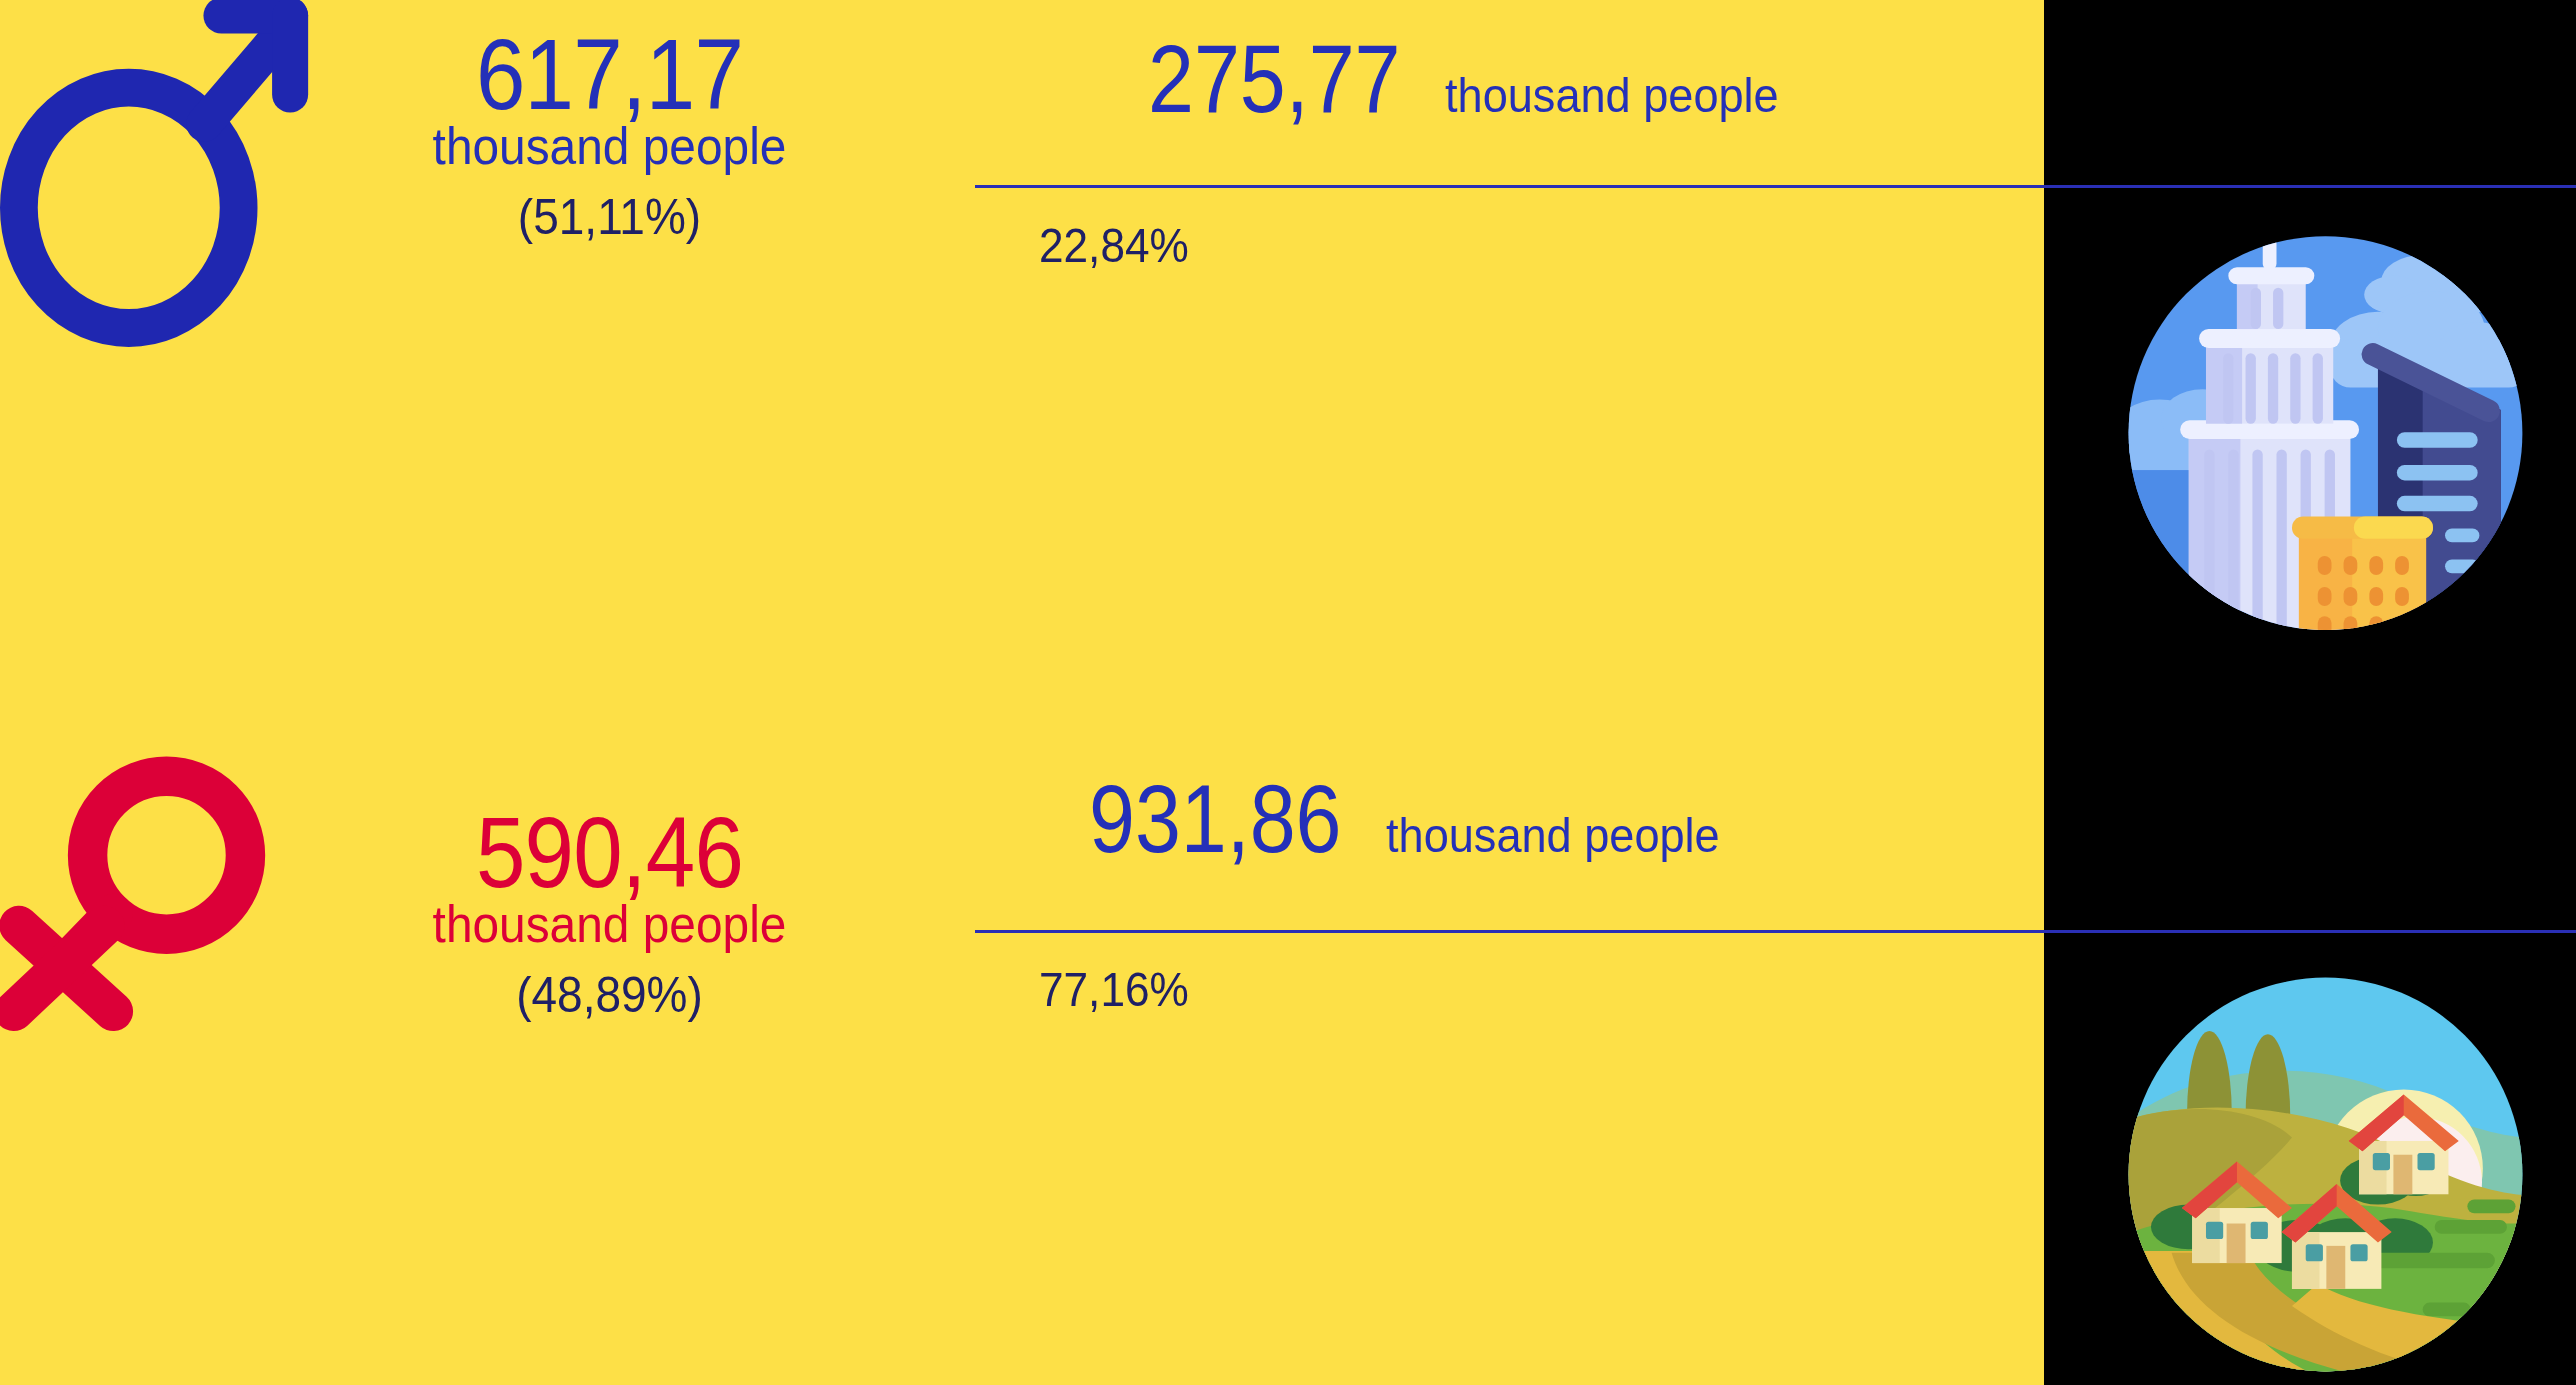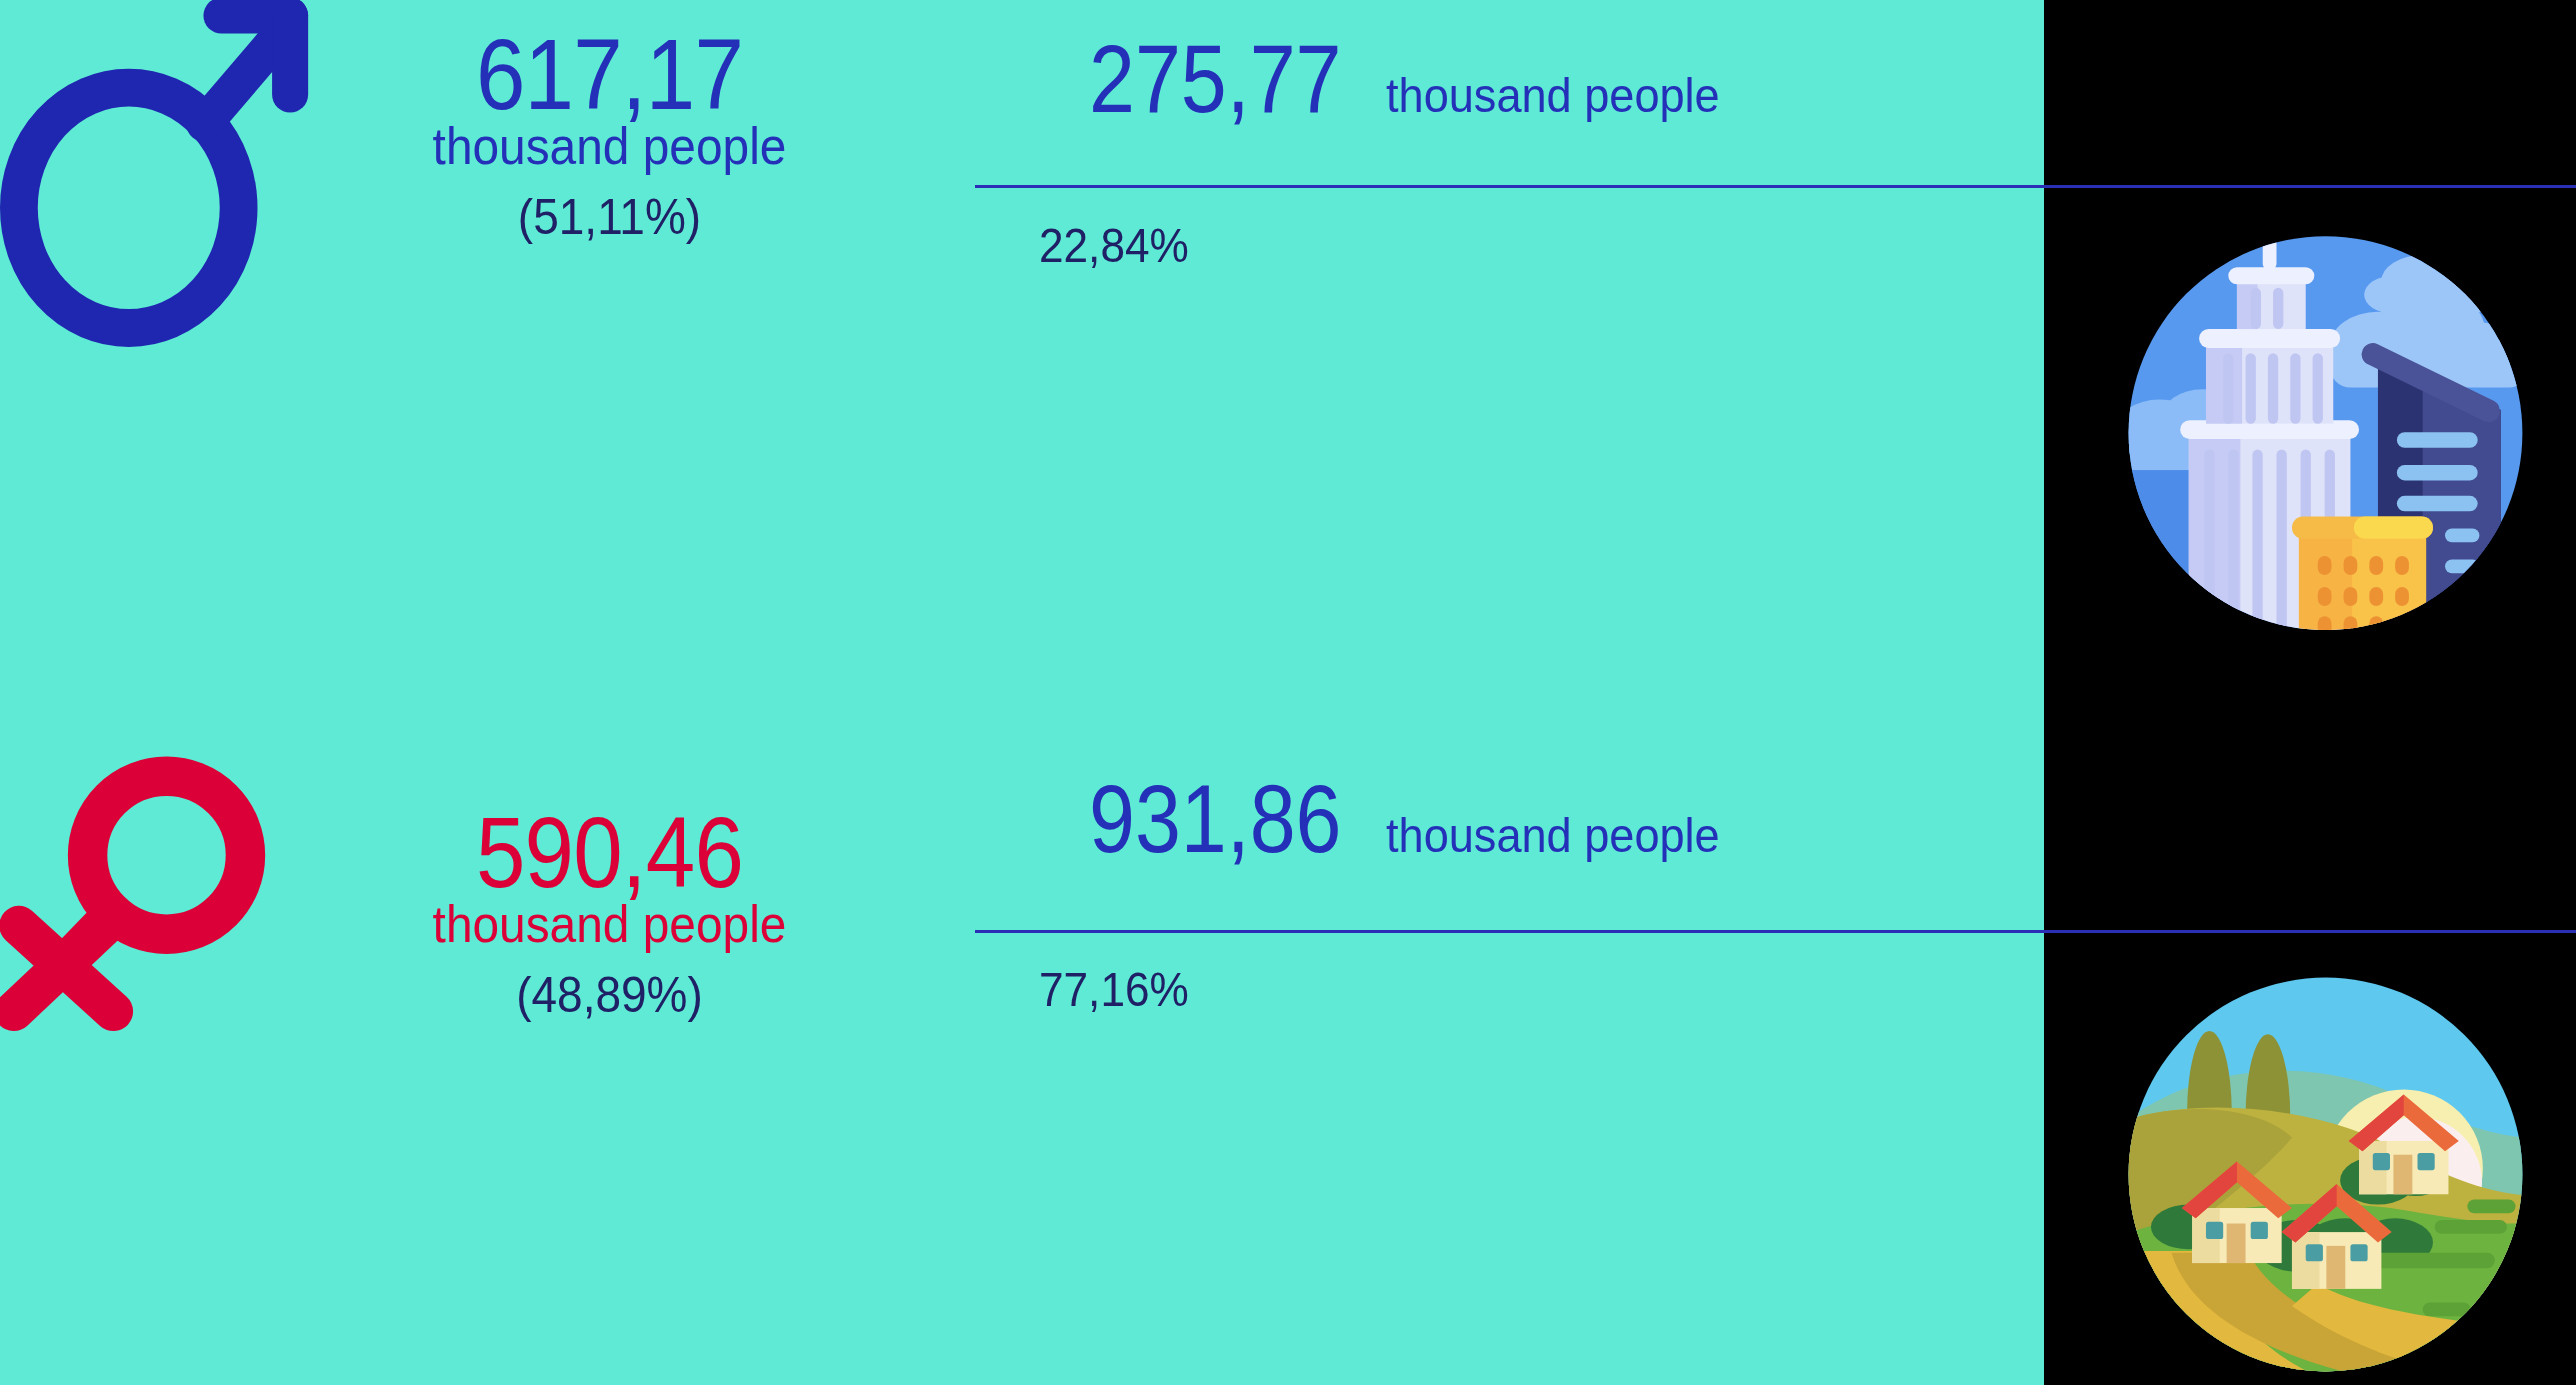--- a/index.html
+++ b/index.html
@@ -2,21 +2,21 @@
 <html style="font-size:13.7px"><head>
 <meta charset="utf-8">
 <style>
   * { margin:0; padding:0; box-sizing:border-box; }
   html, body {
     width:2576px; height:1385px;
     background:#000;
     overflow:hidden;
     font-family:"Liberation Sans", sans-serif;
   }
-  #stage { position:relative; width:2044px; height:1385px; background:#5eead4; }
+  #stage { position:relative; width:2044px; height:1385px; background:#fde047; }
 
   
   .sym { position:absolute; }
   .sym svg { display:block; }
 
   
   .left-block { position:absolute; text-align:center; line-height:1; }
   .big-num {
     font-size:101px;
     font-weight:400;
@@ -102,21 +102,21 @@
       <line x1="338" y1="26" x2="338" y2="118" stroke="#1f27b0" stroke-width="42" stroke-linecap="round"></line>
     </svg>
   </div>
 
   <div class="left-block" style="left:369px; top:24px; width:481px; color:#2430b8;">
     <span class="big-num">617,17</span>
     <span class="sub-label">thousand people</span>
     <span class="pct-paren" style="color:#1f2066;">(51,11%)</span>
   </div>
 
-  <div class="right-block" style="left:1089px; top:31px; color:#2430b8;">
+  <div class="right-block" style="left:1148px; top:31px; color:#2430b8;">
     <span class="r-num">275,77</span><span class="r-unit">thousand people</span>
   </div>
 
   <div class="rule" style="left:975px; top:185px; width:1601px;"></div>
 
   <div class="pct-plain" style="left:1039px; top:222px; color:#1f2066;">22,84%</div>
 
   <div class="illus" style="left:2120px; top:219px; width:411px; height:411px;">
     <svg width="411" height="411" viewBox="0 0 478 478">
       <defs>

